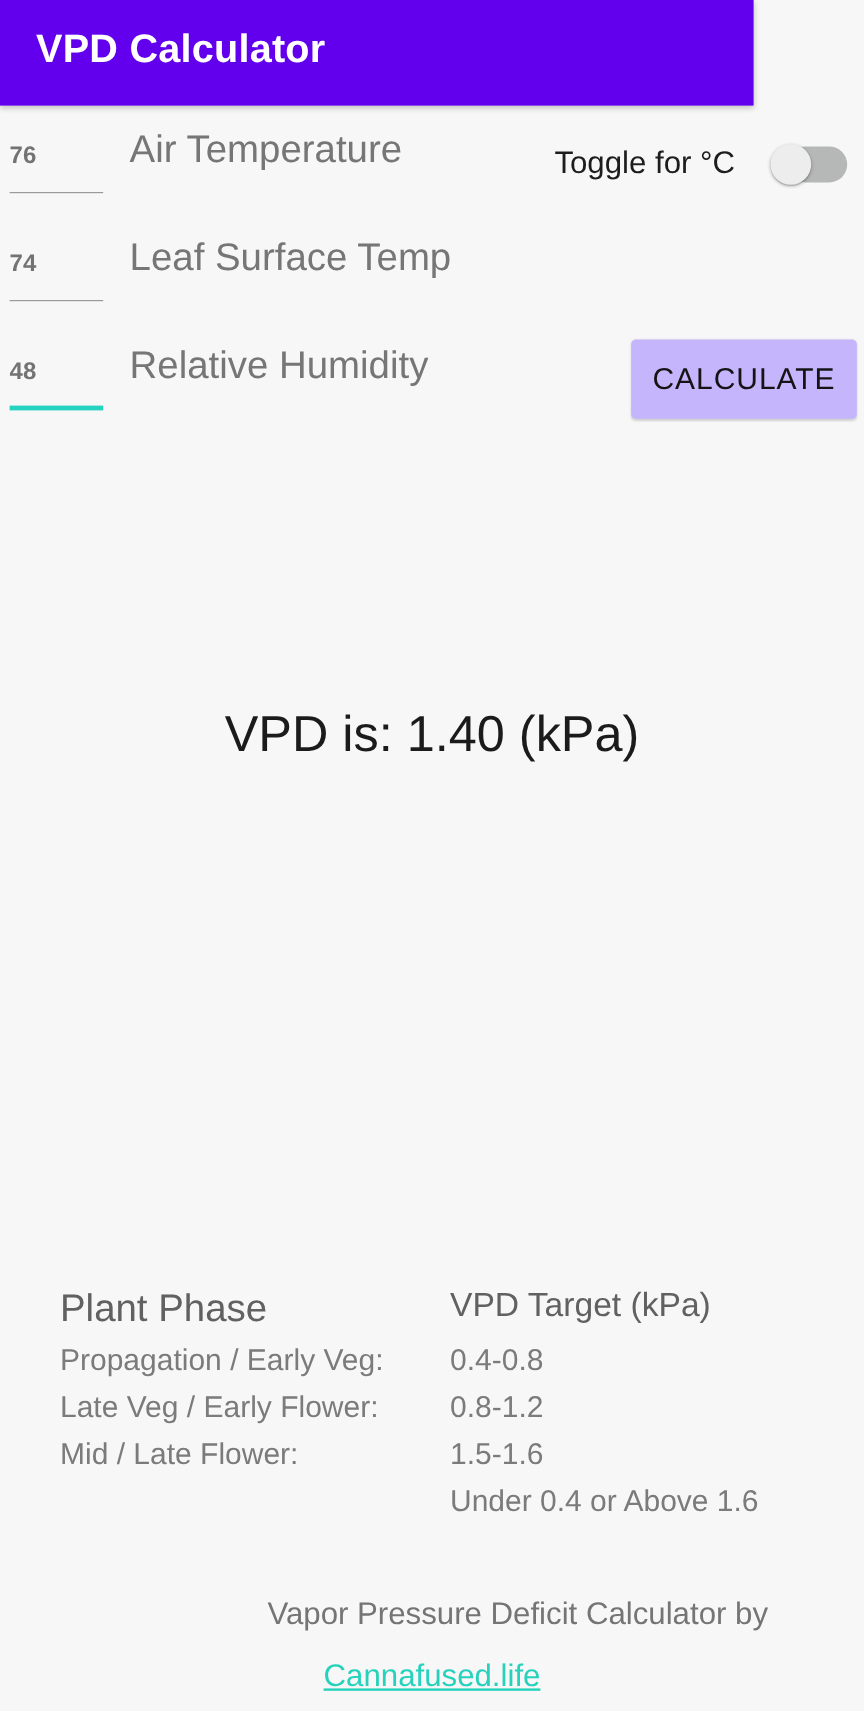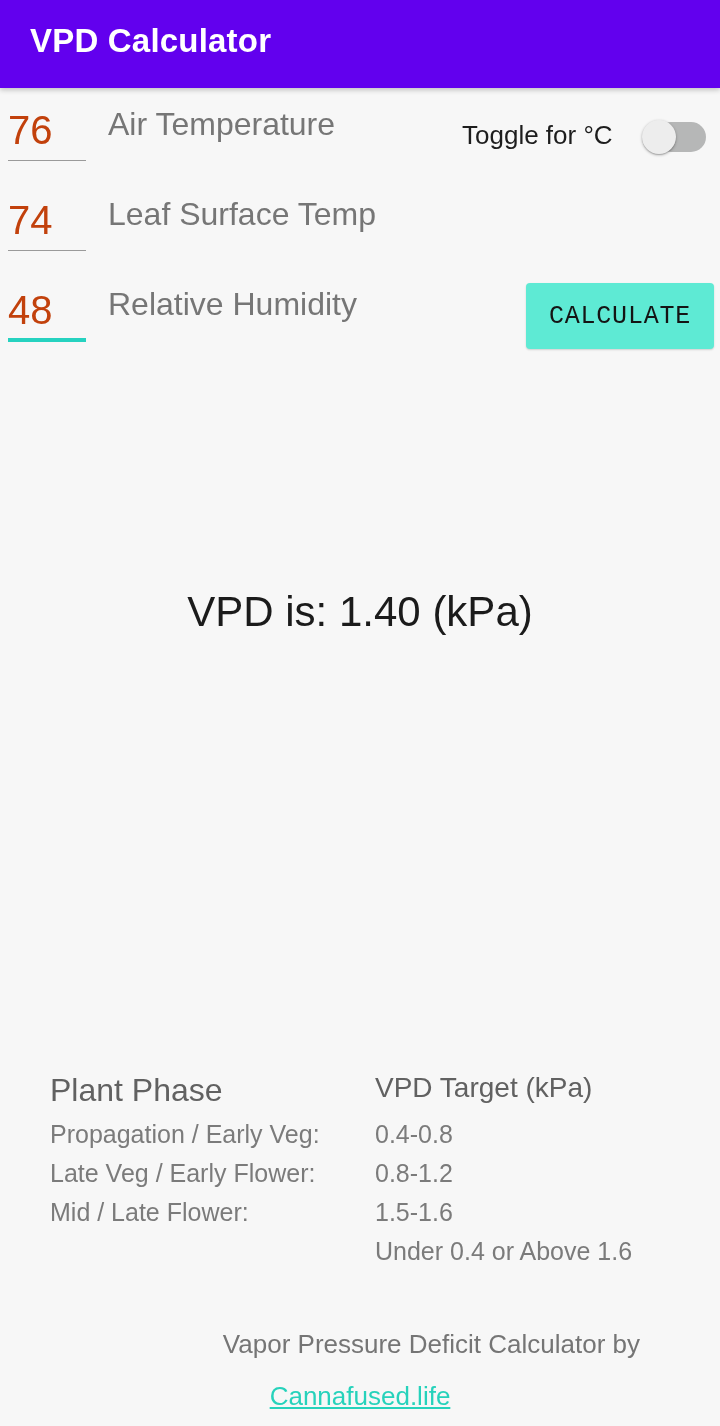--- a/index.html
+++ b/index.html
@@ -12,21 +12,21 @@
     background: #f7f7f7;
     font-family: "Liberation Sans", sans-serif;
     overflow: hidden;
     position: relative;
   }
 
   
   .appbar {
     position: absolute;
     top: 0; left: 0;
-    width: 720px;
+    width: 628px;
     height: 88px;
     background: #6200ee;
     box-shadow: 0 2px 5px rgba(0,0,0,0.22);
     z-index: 5;
   }
   .appbar-title {
     position: absolute;
     left: 30px;
     top: 22px;
     font-size: 33px;
@@ -50,24 +50,25 @@
   .num-input {
     position: absolute;
     left: 8px;
     top: 20px;
     width: 78px;
     height: 44px;
     border: none;
     outline: none;
     background: transparent;
     font-family: "Liberation Sans", sans-serif;
-    font-size: 40px;
-    color: #c2410c;
+    font-size: 20px;
+    color: #737373;
     padding: 0;
     line-height: 44px;
+    font-weight: bold;
   }
   .underline {
     position: absolute;
     left: 8px;
     top: 72px;
     width: 78px;
     height: 1px;
     background: #9a9a9a;
   }
   .underline.focused {
@@ -123,24 +124,24 @@
     box-shadow: 0 1px 3px rgba(0,0,0,0.30), 0 1px 1px rgba(0,0,0,0.14);
   }
 
   
   .calc-btn {
     position: absolute;
     left: 526px;
     top: 283px;
     width: 188px;
     height: 66px;
-    background: #5eead4;
+    background: #c4b5fd;
     border: none;
     border-radius: 4px;
-    font-family: Liberation Mono, monospace;
+    font-family: Liberation Sans, sans-serif;
     font-size: 25px;
     letter-spacing: 0.8px;
     color: #141414;
     cursor: pointer;
     box-shadow: 0 1px 2px rgba(0,0,0,0.16);
   }
 
   
   .result {
     position: absolute;

